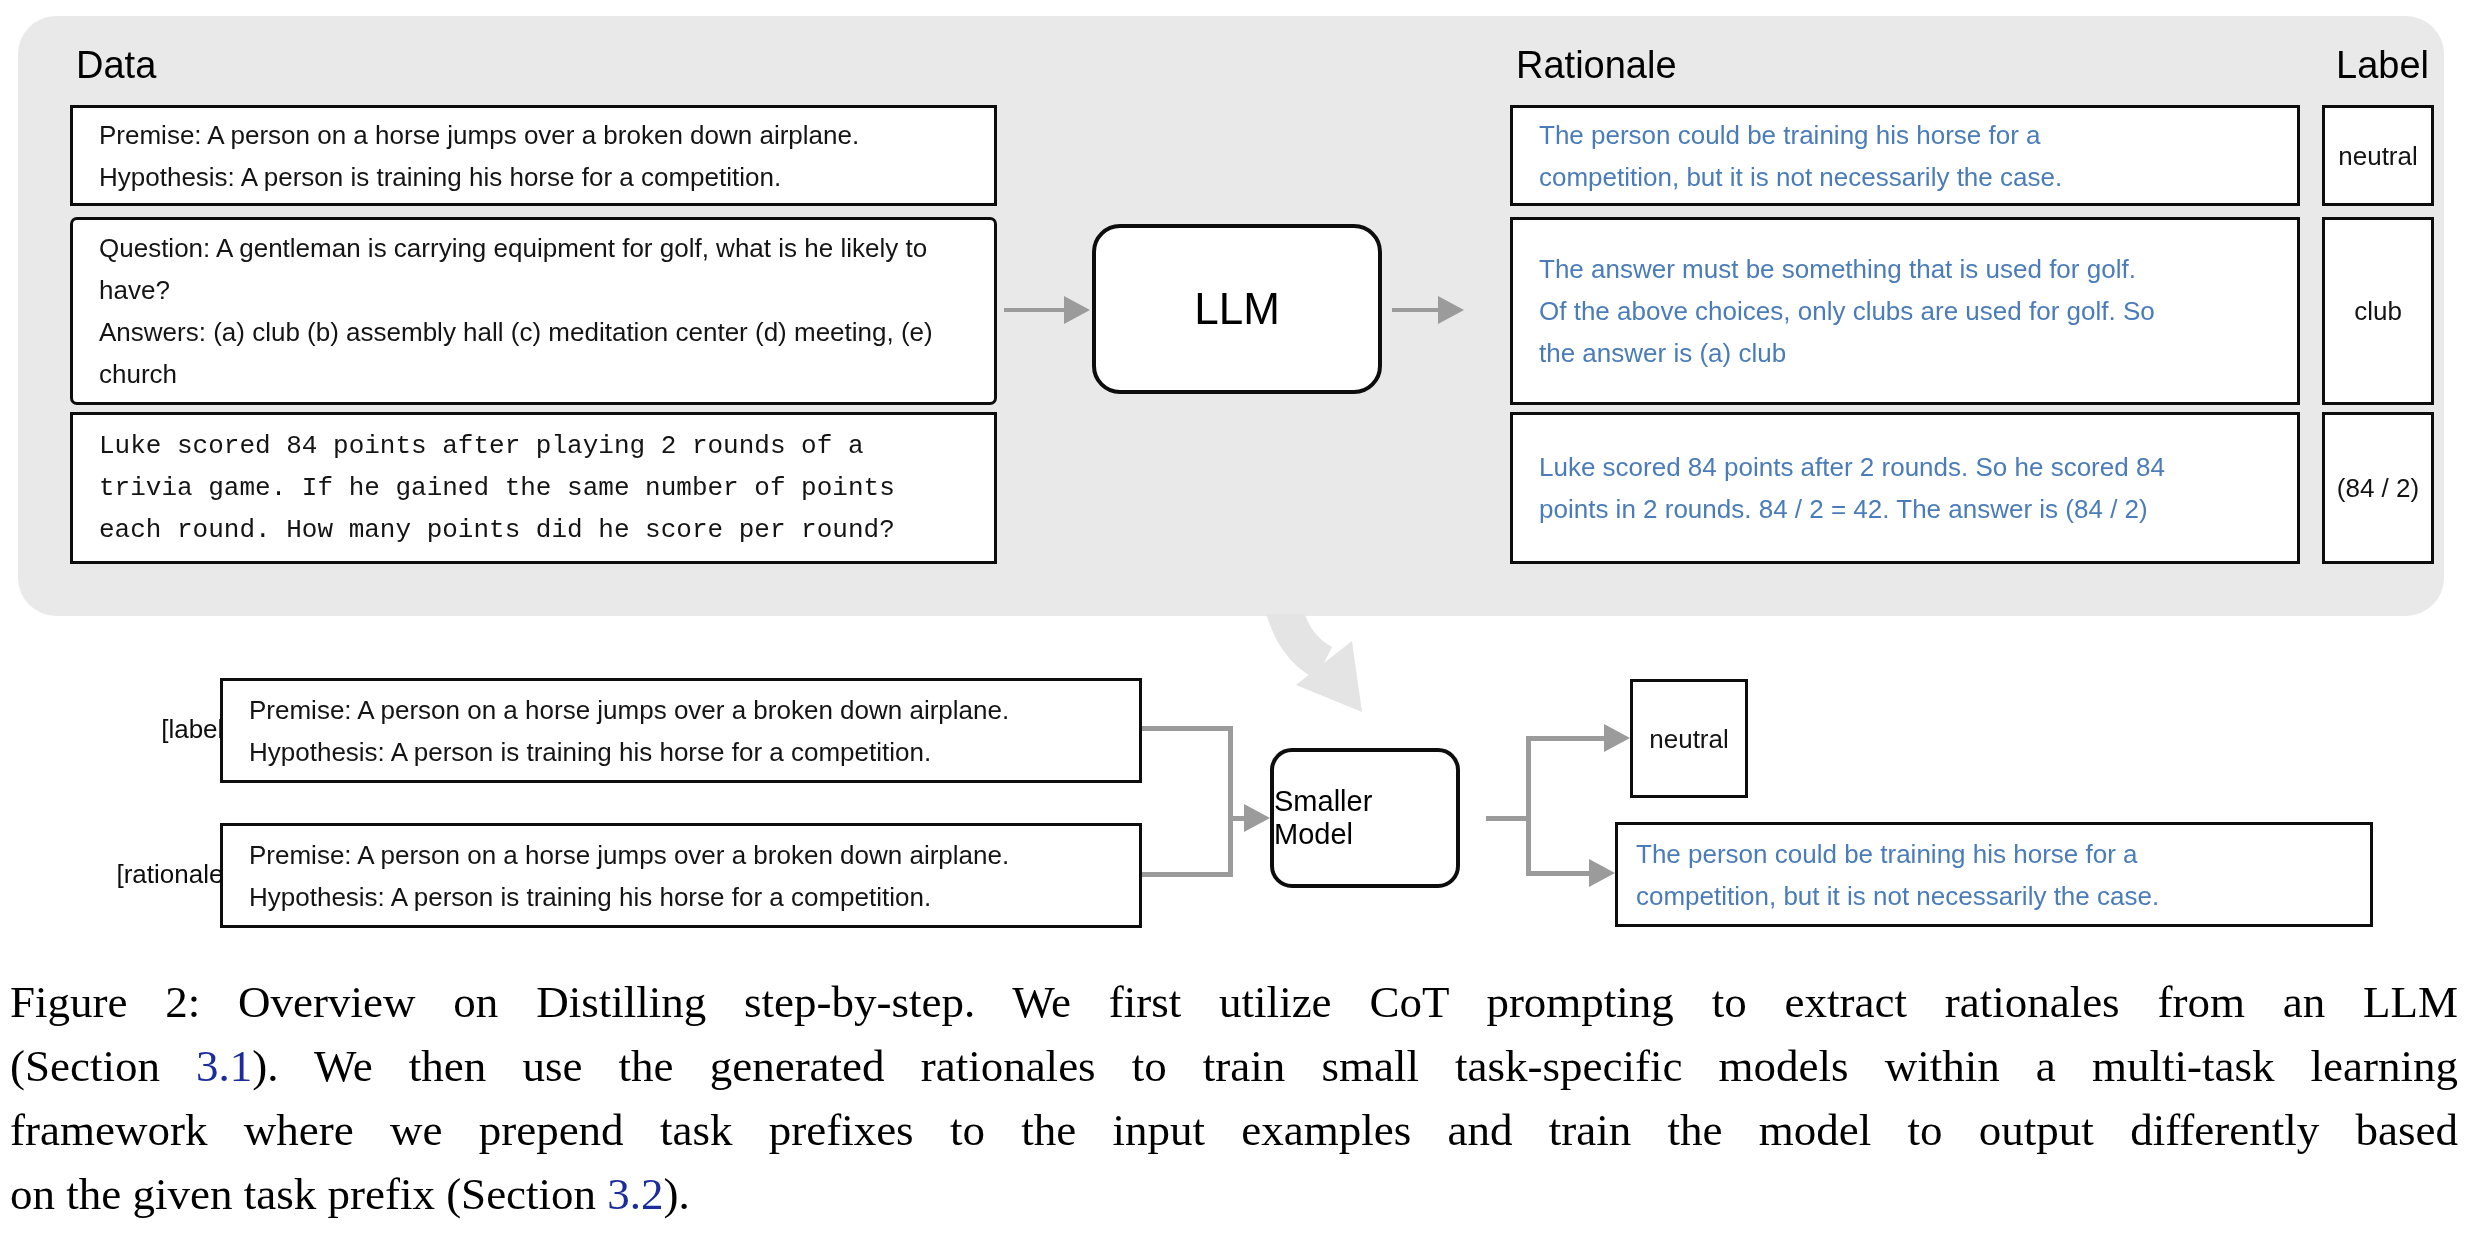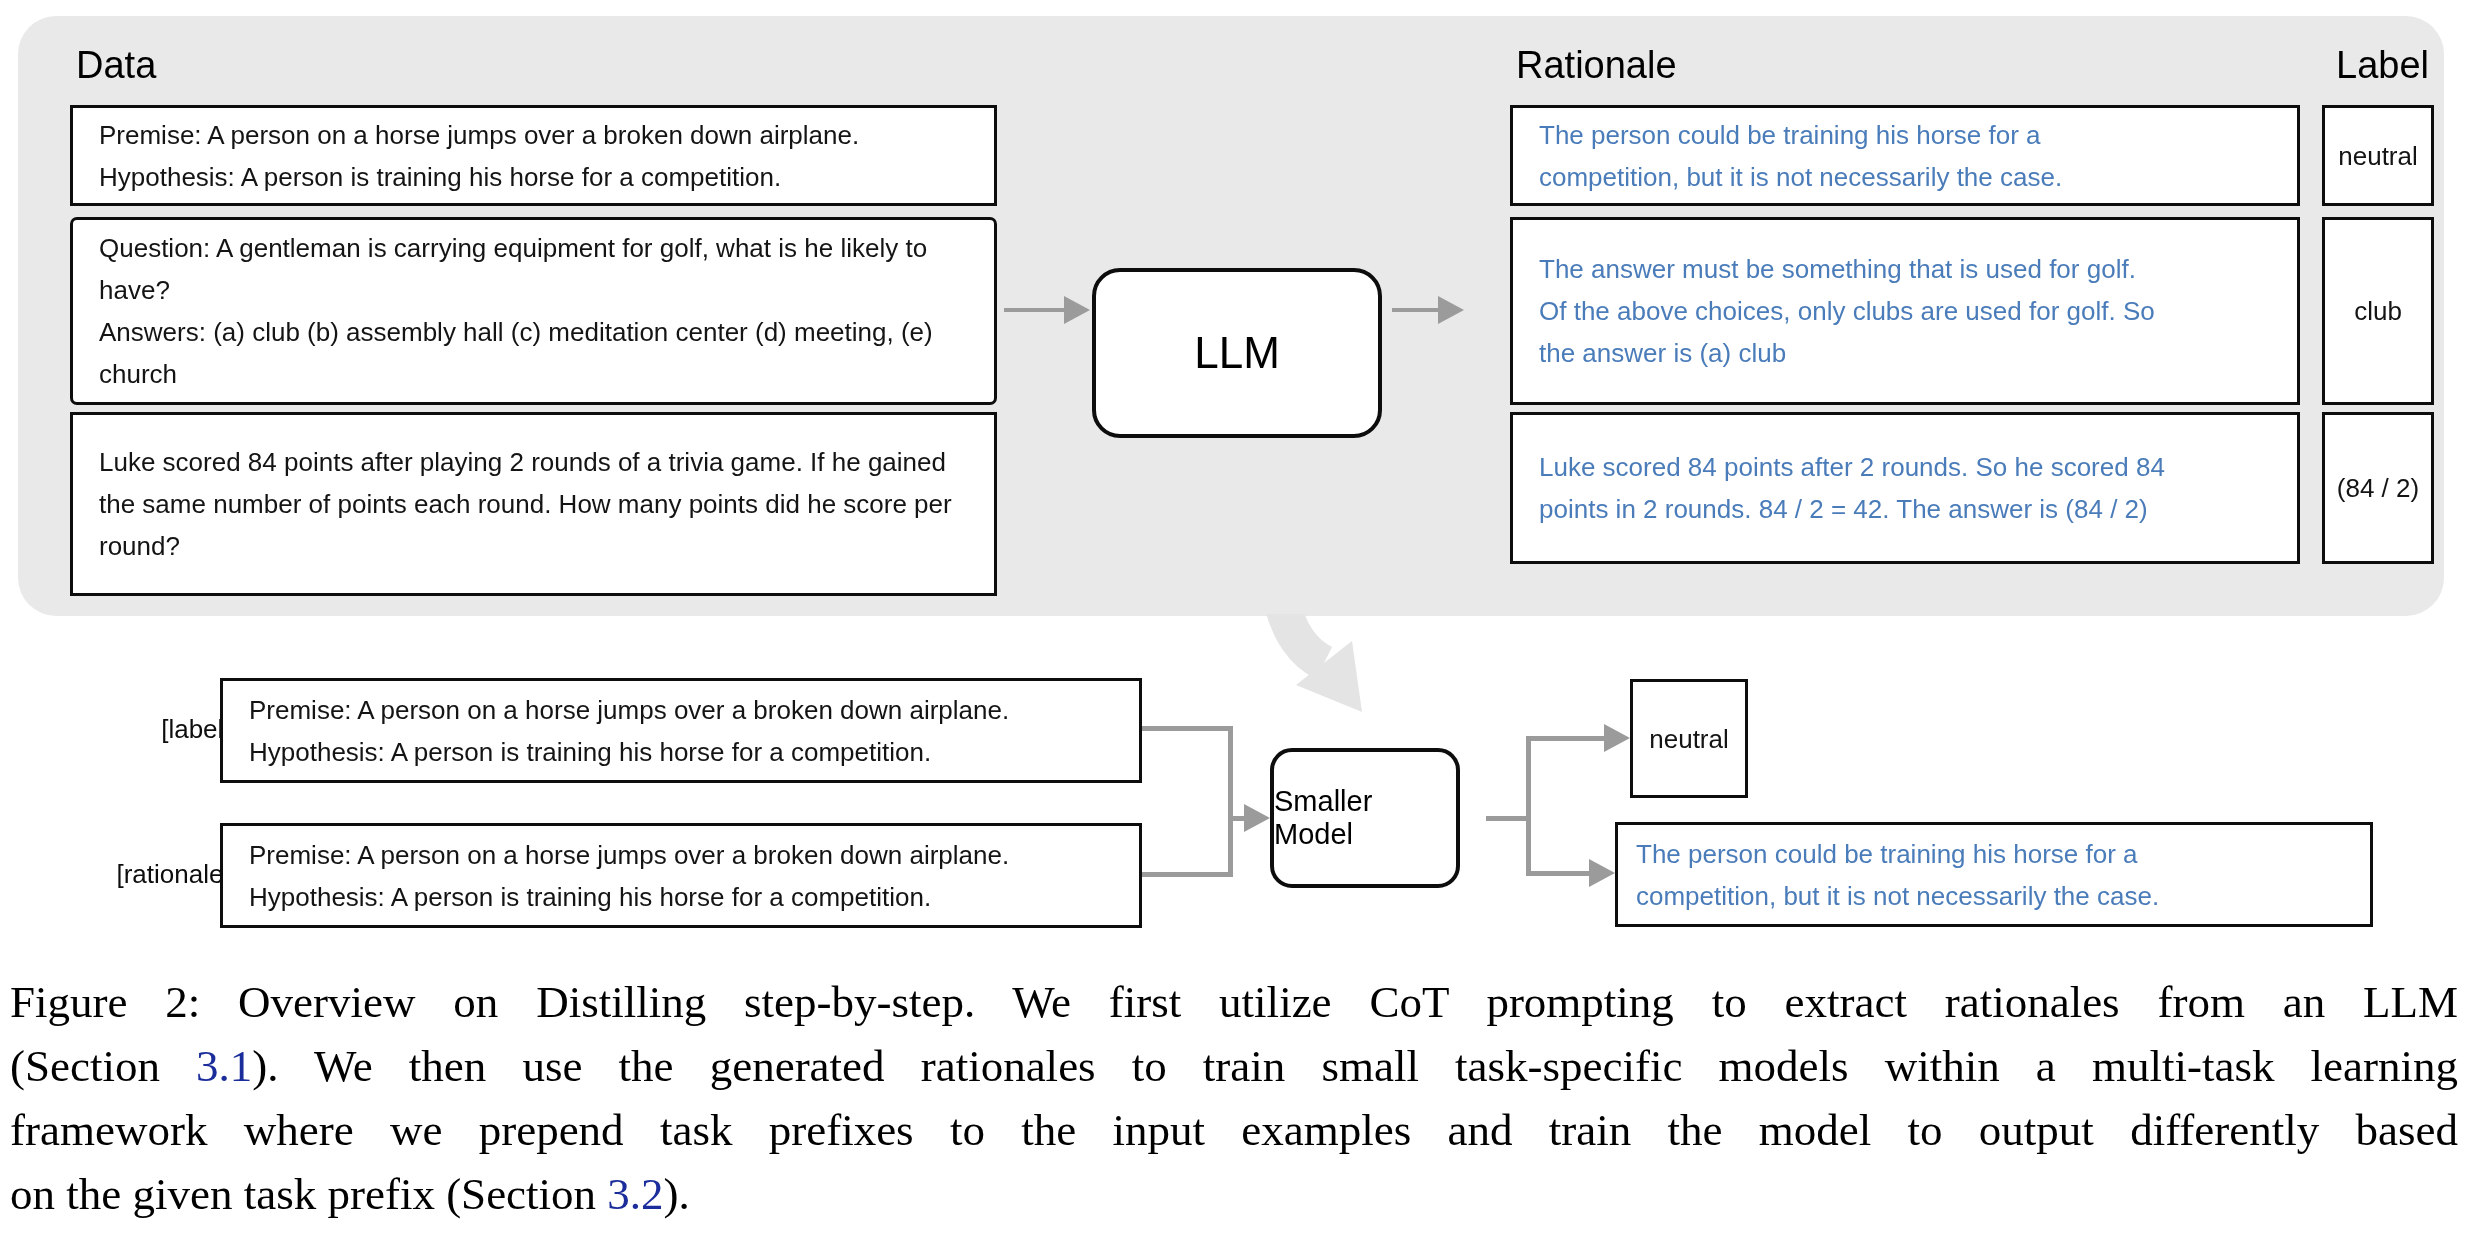--- a/index.html
+++ b/index.html
@@ -8,21 +8,21 @@
   .panel{position:absolute;left:18px;top:16px;width:2426px;height:600px;background:#e9e9e9;border-radius:38px;}
   .colhead{position:absolute;font-size:38px;color:#000;}
   .wbox{position:absolute;background:#ffffff;border:3px solid #0d0d0d;box-sizing:border-box;
         display:flex;flex-direction:column;justify-content:center;padding:0 26px;}
   .wbox .ln{font-size:26px;line-height:42px;}
   .blue .ln{color:#4a7cba;}
   .labelbox{align-items:center;padding:1px 4px;text-align:right;}
   .labelbox .ln{font-size:26px;}
   .llm{position:absolute;left:1092px;top:224px;width:290px;height:170px;background:#fff;
        border:4px solid #0d0d0d;border-radius:28px;box-sizing:border-box;
-       display:flex;align-items:center;justify-content:center;font-size:44px;color:#000;margin-top:44px;}
+       display:flex;align-items:center;justify-content:center;font-size:44px;color:#000;}
   .smodel{position:absolute;left:1270px;top:748px;width:190px;height:140px;background:#fff;
        border:4px solid #0d0d0d;border-radius:22px;box-sizing:border-box;
        display:flex;align-items:center;justify-content:center;font-size:29px;color:#000;}
   .hline{position:absolute;background:#9b9b9b;}
   .vline{position:absolute;background:#9b9b9b;}
   .head-right{position:absolute;width:0;height:0;border-left:26px solid #9b9b9b;
        border-top:14px solid transparent;border-bottom:14px solid transparent;}
   .prefix{position:absolute;left:0;width:205px;height:34px;font-size:26px;text-align:right;color:#0d0d0d;margin-left:48px;}
   .caption{position:absolute;left:10px;top:970px;width:2448px;
        font-family:"Liberation Serif",serif;font-size:45px;line-height:64px;color:#000;}
@@ -43,21 +43,21 @@
   <div class="colhead" style="left:2336px;top:44px;">Label</div>
 
   <div class="wbox" style="left:70px;top:105px;width:927px;height:101px;">
     <div class="ln">Premise: A person on a horse jumps over a broken down airplane.</div>
     <div class="ln">Hypothesis: A person is training his horse for a competition.</div>
   </div>
   <div class="wbox" style="left:70px;top:217px;width:927px;height:188px;border-radius:7px;">
     <div class="ln">Question: A gentleman is carrying equipment for golf, what is he likely to have?</div>
     <div class="ln">Answers: (a) club (b) assembly hall (c) meditation center (d) meeting, (e) church</div>
   </div>
-  <div class="wbox" style="left:70px;top:412px;width:927px;height:184px;">
+  <div class="wbox" style="left:70px;top:412px;width:927px;height:152px;font-family:Liberation Mono, monospace;">
     <div class="ln">Luke scored 84 points after playing 2 rounds of a trivia game. If he gained the same number of points each round. How many points did he score per round?</div>
   </div>
 
   <div class="hline" style="left:1004px;top:308px;width:62px;height:4px;"></div>
   <div class="head-right" style="left:1064px;top:296px;"></div>
 
   <div class="llm">
     <span>LLM</span>
   </div>
 

